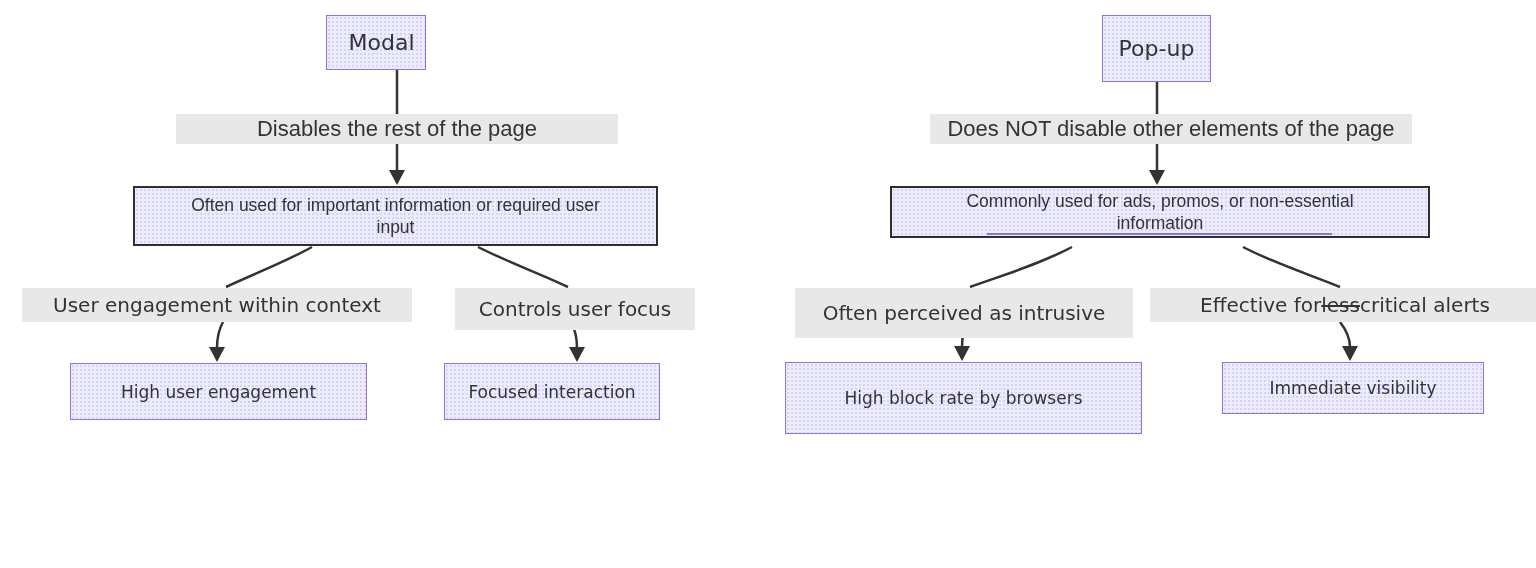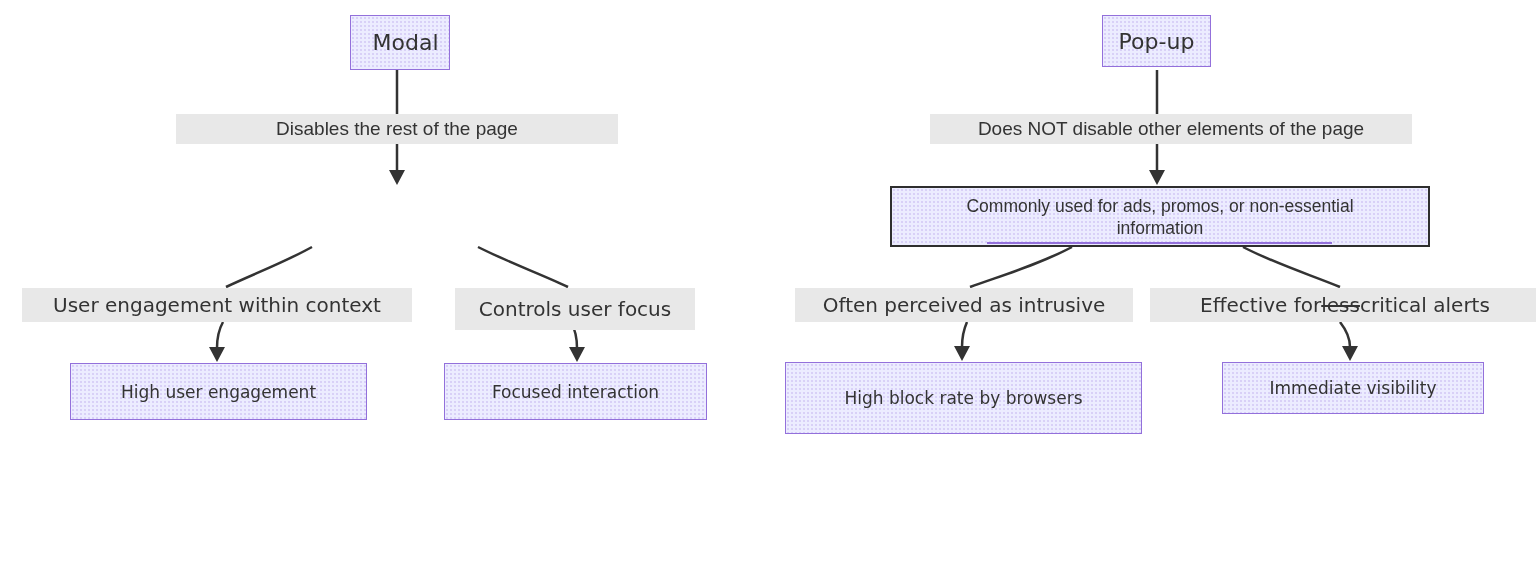--- a/index.html
+++ b/index.html
@@ -52,21 +52,21 @@
     box-sizing: border-box;
     background: #e8e8e8;
     color: #333333;
     display: flex;
     align-items: center;
     justify-content: center;
     white-space: nowrap;
   }
   .elabel.sm {
     font-family: "Liberation Sans", sans-serif;
-    font-size: 19px;
+    font-size: 22px;
     text-align: center;
   }
   .elabel.lg {
     font-family: "DejaVu Sans", sans-serif;
     font-size: 20px;
   }
   .struck { text-decoration: line-through; }
   .edge-path { stroke: #333333; stroke-width: 2.5; fill: none; }
   .arrow-head { fill: #333333; stroke: none; }
 </style>
@@ -89,44 +89,48 @@
     <path class="edge-path" d="M1157,70 L1157,171"></path>
     <polygon class="arrow-head" points="1157,185 1149,170 1165,170"></polygon>
     <path class="edge-path" d="M1072,247 C1040,264 1003,275 970,287"></path>
     <path class="edge-path" d="M1243,247 C1276,264 1311,275 1340,287"></path>
     <path class="edge-path" d="M967,322 C963,331 962,339 962,347"></path>
     <polygon class="arrow-head" points="962,361 954,346 970,346"></polygon>
     <path class="edge-path" d="M1340,322 C1347,331 1350,339 1350,347"></path>
     <polygon class="arrow-head" points="1350,361 1342,346 1358,346"></polygon>
   </svg>
 
-  <div class="node top-node" style="left:350px; top:15px; width:100px; height:55px;padding-left:11px;">Modal</div>
+  <div class="node top-node" style="left:326px; top:15px; width:100px; height:55px;padding-left:11px;">Modal</div>
 
   <div class="elabel sm" style="left:176px; top:114px; width:442px; height:30px;">Disables the rest of the page</div>
 
+  <div class="node desc-box" style="left:133px; top:186px; width:525px; height:60px;">
+    <span>Often used for important information or required user</span>
+    <span>input</span>
+  </div>
 
   <div class="elabel lg" style="left:22px; top:288px; width:390px; height:34px;">User engagement within context</div>
 
   <div class="elabel lg" style="left:455px; top:288px; width:240px; height:42px;">Controls user focus</div>
 
   <div class="node leaf-node" style="left:70px; top:363px; width:297px; height:57px;">High user engagement</div>
 
-  <div class="node leaf-node" style="left:444px; top:363px; width:263px; height:57px;">Focused interaction</div>
+  <div class="node leaf-node" style="left:444px; top:363px; width:216px; height:57px;">Focused interaction</div>
 
-  <div class="node top-node" style="left:1102px; top:15px; width:109px; height:52px;">Pop-up</div>
+  <div class="node top-node" style="left:1102px; top:15px; width:109px; height:67px;">Pop-up</div>
 
   <div class="elabel sm" style="left:930px; top:114px; width:482px; height:30px;">Does NOT disable other elements of the page</div>
 
-  <div class="node desc-box" style="left:890px; top:186px; width:540px; height:61px;">
+  <div class="node desc-box" style="left:890px; top:186px; width:540px; height:52px;">
     <span>Commonly used for ads, promos, or non-essential</span>
     <span>information</span>
     <div class="purple-accent" style="left:95px; width:345px;"></div>
   </div>
 
-  <div class="elabel lg" style="left:795px; top:288px; width:338px; height:34px;">Often perceived as intrusive</div>
+  <div class="elabel lg" style="left:795px; top:288px; width:338px; height:50px;">Often perceived as intrusive</div>
 
   <div class="elabel lg" style="left:1150px; top:288px; width:390px; height:34px;">
     <span>Effective for </span>
       <span class="struck">less</span>
       <span> critical alerts</span>
   </div>
 
   <div class="node leaf-node" style="left:785px; top:362px; width:357px; height:72px;">High block rate by browsers</div>
 
   <div class="node leaf-node" style="left:1222px; top:362px; width:262px; height:52px;">Immediate visibility</div>

